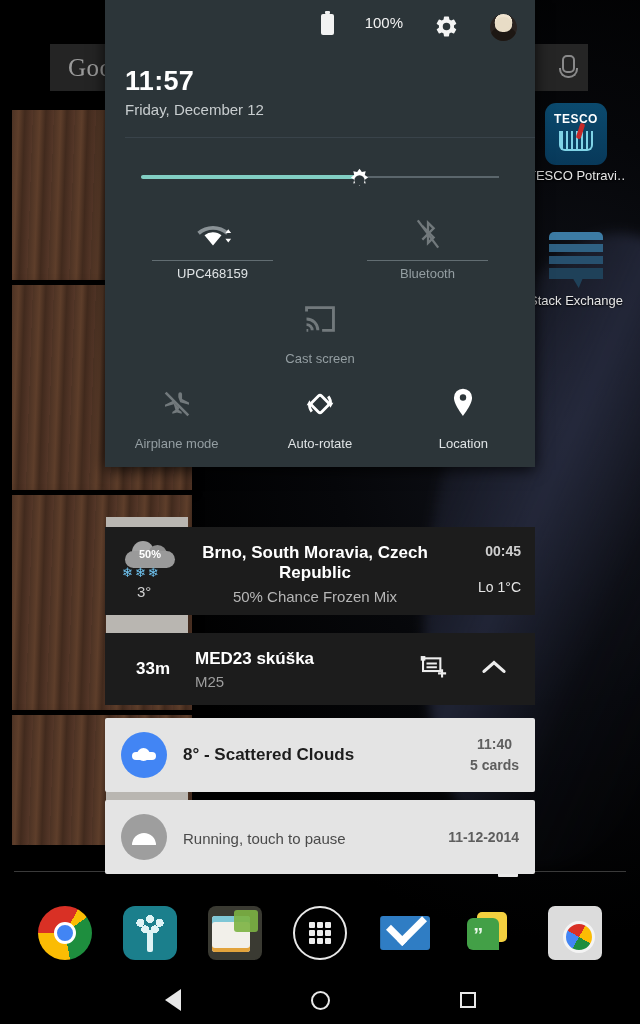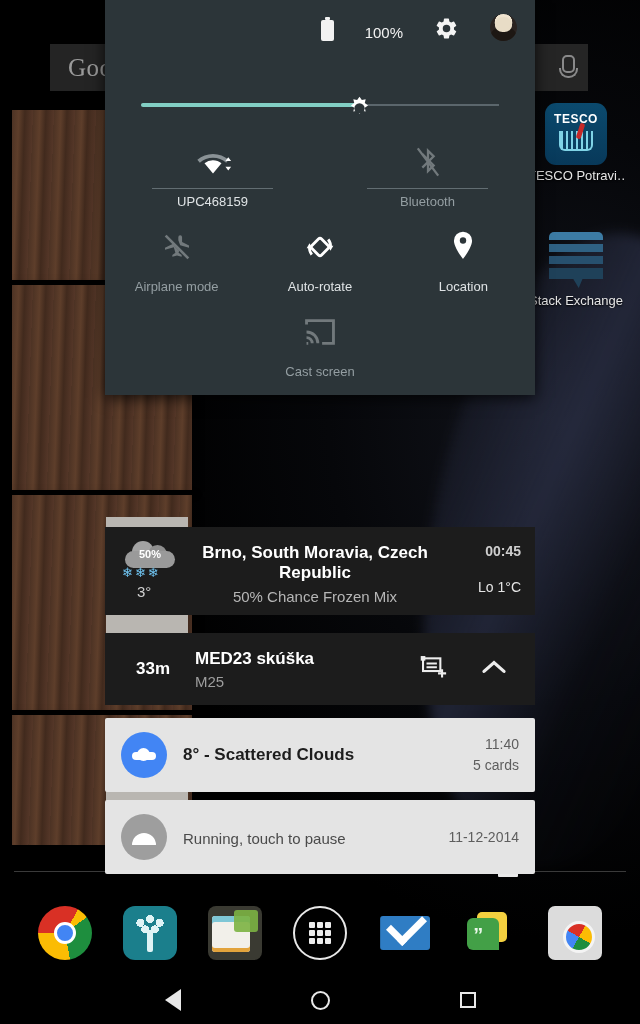--- a/index.html
+++ b/index.html
@@ -95,21 +95,21 @@
 
   
   .navbar { position:absolute; left:0; right:0; bottom:0; height:48px; background:#000; display:flex; align-items:center; justify-content:center; gap:130px; }
   .nav-back{ width:0;height:0;border-top:11px solid transparent;border-bottom:11px solid transparent;border-right:16px solid #e8e8e8;}
   .nav-home{ width:19px;height:19px;border:2px solid #e8e8e8;border-radius:50%;}
   .nav-recents{ width:16px;height:16px;border:2px solid #e8e8e8;}
 
   
   .qs-panel { position:absolute; left:105px; top:0; width:430px; background:#2c3539; box-shadow:0 3px 14px rgba(0,0,0,.75); }
   .qs-status { height:66px; position:relative; }
-  .qs-status-right { position:absolute; right:18px; top:14px; display:flex; align-items:flex-end; gap:31px;}
+  .qs-status-right { position:absolute; right:18px; top:14px; display:flex; align-items:flex-start; gap:31px;}
   .batt { width:13px; height:21px; position:relative; }
   .batt:before{content:"";position:absolute;left:4px;top:-3px;width:5px;height:3px;background:#f2f2f2;border-radius:1px;}
   .batt:after{content:"";position:absolute;inset:0;background:#f2f2f2;border-radius:2px;}
   .batt-pct { color:#f2f2f2; font-size:15px; }
   .gear { width:25px; height:25px; position:relative; }
   .gear svg { display:block; }
   .avatar { width:27px; height:27px; border-radius:50%; overflow:hidden; position:relative;
      background: radial-gradient(circle at 50% 32%, #efe3cf 0 38%, #2a2320 40% 100%);}
   .avatar:after{content:"";position:absolute;left:5px;top:3px;width:17px;height:15px;border-radius:50% 50% 45% 45%;background:#e8dcc6;}
   .avatar:before{content:"";position:absolute;left:1px;top:13px;width:25px;height:16px;border-radius:50% 50% 0 0;background:#1d1713;}
@@ -166,21 +166,21 @@
   .nl-icon{ width:46px; height:46px; border-radius:50%; position:relative; flex:0 0 46px;}
   .nl-icon.blue{ background:#4285f4; }
   .nl-icon.gray{ background:#9e9e9e; }
   .nl-cloud{ position:absolute; left:11px; top:16px; width:24px; height:12px;}
   .nl-cloud .a{position:absolute;left:0;bottom:0;width:24px;height:8px;background:#fff;border-radius:4px;}
   .nl-cloud .b{position:absolute;left:5px;top:0;width:13px;height:13px;background:#fff;border-radius:50%;}
   .nl-dome{ position:absolute; left:11px; top:19px; width:24px; height:12px; background:#fff; border-radius:12px 12px 0 0;}
   .nl-mid{ flex:1; padding-left:16px; }
   .nl-title{ color:#1d1d1d; font-size:17px; font-weight:bold; }
   .nl-sub{ color:#4a4a4a; font-size:15px; margin-top:3px;}
-  .nl-right{ text-align:right; color:#5e5e5e; font-size:14px; line-height:21px;}
+  .nl-right{ text-align:center; color:#5e5e5e; font-size:14px; line-height:21px;font-weight:bold;}
 </style>
 </head>
 <body>
 
 <div id="screen">
 
   <div class="bg-layer"></div>
   <div class="bg-swoosh"></div>
 
   <div class="google-bar">
@@ -264,20 +264,25 @@
         <span class="batt-pct">100%</span>
         <span class="gear">
           <svg width="25" height="25" viewBox="0 0 24 24">
               <path fill="#f4f4f4" d="M19.14 12.94a7.07 7.07 0 0 0 0-1.88l2.03-1.58a.5.5 0 0 0 .12-.64l-1.92-3.32a.5.5 0 0 0-.6-.22l-2.39.96a7.02 7.02 0 0 0-1.63-.94l-.36-2.54a.5.5 0 0 0-.5-.42h-3.84a.5.5 0 0 0-.5.42l-.36 2.54c-.59.24-1.13.56-1.63.94l-2.39-.96a.5.5 0 0 0-.6.22L2.65 8.84a.5.5 0 0 0 .12.64l2.03 1.58a7.07 7.07 0 0 0 0 1.88l-2.03 1.58a.5.5 0 0 0-.12.64l1.92 3.32c.12.21.37.3.6.22l2.39-.96c.5.38 1.04.7 1.63.94l.36 2.54c.04.24.25.42.5.42h3.84c.25 0 .46-.18.5-.42l.36-2.54c.59-.24 1.13-.56 1.63-.94l2.39.96c.23.08.48-.01.6-.22l1.92-3.32a.5.5 0 0 0-.12-.64l-2.03-1.58zM12 15.6A3.6 3.6 0 1 1 15.6 12 3.6 3.6 0 0 1 12 15.6z"></path>
             </svg>
         </span>
         <span class="avatar"></span>
       </div>
     </div>
 
+    <div class="qs-clockrow">
+      <div class="qs-time">11:57</div>
+      <div class="qs-date">Friday, December 12</div>
+      <div class="qs-divider"></div>
+    </div>
 
     <div class="brightness">
       <div class="slider">
         <div class="track"></div>
         <div class="fill" id="bfill" style="width: 61%; background: rgb(130, 207, 196);"></div>
         <div class="thumb" id="bthumb" style="left: 61%;">
           <svg class="sunthumb" viewBox="0 0 24 24">
               <path fill="#ffffff" d="M12 1.8l2.1 2.9 3.4-.8-.8 3.4 2.9 2.1-2.9 2.1.8 3.4-3.4-.8L12 17l-2.1-2.9-3.4.8.8-3.4L4.4 9.4l2.9-2.1-.8-3.4 3.4.8z" transform="translate(0,2.5)"></path>
               <circle cx="12" cy="14.5" r="4.6" fill="#2c3539"></circle>
             </svg>
@@ -304,20 +309,34 @@
               <path fill="none" stroke="#c7cdcf" stroke-width="2" d="M7 8l10 10-5 5V5l5 5L7 20"></path>
               <path stroke="#c7cdcf" stroke-width="2" d="M3 3l18 24"></path>
             </svg>
           </div>
           <div class="ul"></div>
           <div class="tlabel">Bluetooth</div>
         </div>
       </div>
 
       <div class="tile-row">
+        <div class="tile" style="flex:1;visibility:hidden"></div>
+        <div class="tile dim">
+          <div class="glyph">
+            <svg width="34" height="30" viewBox="0 0 24 21">
+              <path fill="none" stroke="#c7cdcf" stroke-width="2" d="M2.5 5.2V2.5h19v16h-8"></path>
+              <path fill="none" stroke="#c7cdcf" stroke-width="2" d="M2.5 18.5h1.2M2.5 14.5a4 4 0 0 1 4 4M2.5 10.5a8 8 0 0 1 8 8"></path>
+            </svg>
+          </div>
+          <div class="tlabel">Cast screen</div>
+        </div>
+        <div class="tile" style="flex:1;visibility:hidden"></div>
+      </div>
+
+      <div class="tile-row">
         <div class="tile dim">
           <div class="glyph">
             <svg width="32" height="32" viewBox="0 0 24 24">
               <path fill="#c7cdcf" d="M10.2 9L3 12.5v1.6l6.6-1.9 1.2 4.1L8.5 18v1.4l3.5-1 3.5 1V18l-2.3-1.7.4-1.4-3.4-3.4z"></path>
               <path fill="#c7cdcf" d="M14.4 10.6L21 12.5v-1.6l-5.2-2.6V4.6a1.4 1.4 0 1 0-2.8 0v2.3z"></path>
               <path stroke="#c7cdcf" stroke-width="1.9" d="M3.5 3.5l17 17"></path>
             </svg>
           </div>
           <div class="tlabel">Airplane mode</div>
         </div>
@@ -335,34 +354,20 @@
         </div>
         <div class="tile">
           <div class="glyph">
             <svg width="28" height="34" viewBox="0 0 24 30">
               <path fill="#ffffff" d="M12 1.5a8 8 0 0 0-8 8c0 6 8 16 8 16s8-10 8-16a8 8 0 0 0-8-8z"></path>
               <circle cx="12" cy="9.3" r="2.8" fill="#2c3539"></circle>
             </svg>
           </div>
           <div class="tlabel">Location</div>
         </div>
-      </div>
-
-      <div class="tile-row">
-        <div class="tile" style="flex:1;visibility:hidden"></div>
-        <div class="tile dim">
-          <div class="glyph">
-            <svg width="34" height="30" viewBox="0 0 24 21">
-              <path fill="none" stroke="#c7cdcf" stroke-width="2" d="M2.5 5.2V2.5h19v16h-8"></path>
-              <path fill="none" stroke="#c7cdcf" stroke-width="2" d="M2.5 18.5h1.2M2.5 14.5a4 4 0 0 1 4 4M2.5 10.5a8 8 0 0 1 8 8"></path>
-            </svg>
-          </div>
-          <div class="tlabel">Cast screen</div>
-        </div>
-        <div class="tile" style="flex:1;visibility:hidden"></div>
       </div>
     </div>
   </div>
 
   <div class="notif-stack" style="top:527px;">
 
     <div class="notif notif-weather">
       <div class="wx-icon">
         <div class="cloud">
           <div class="c2"></div>

